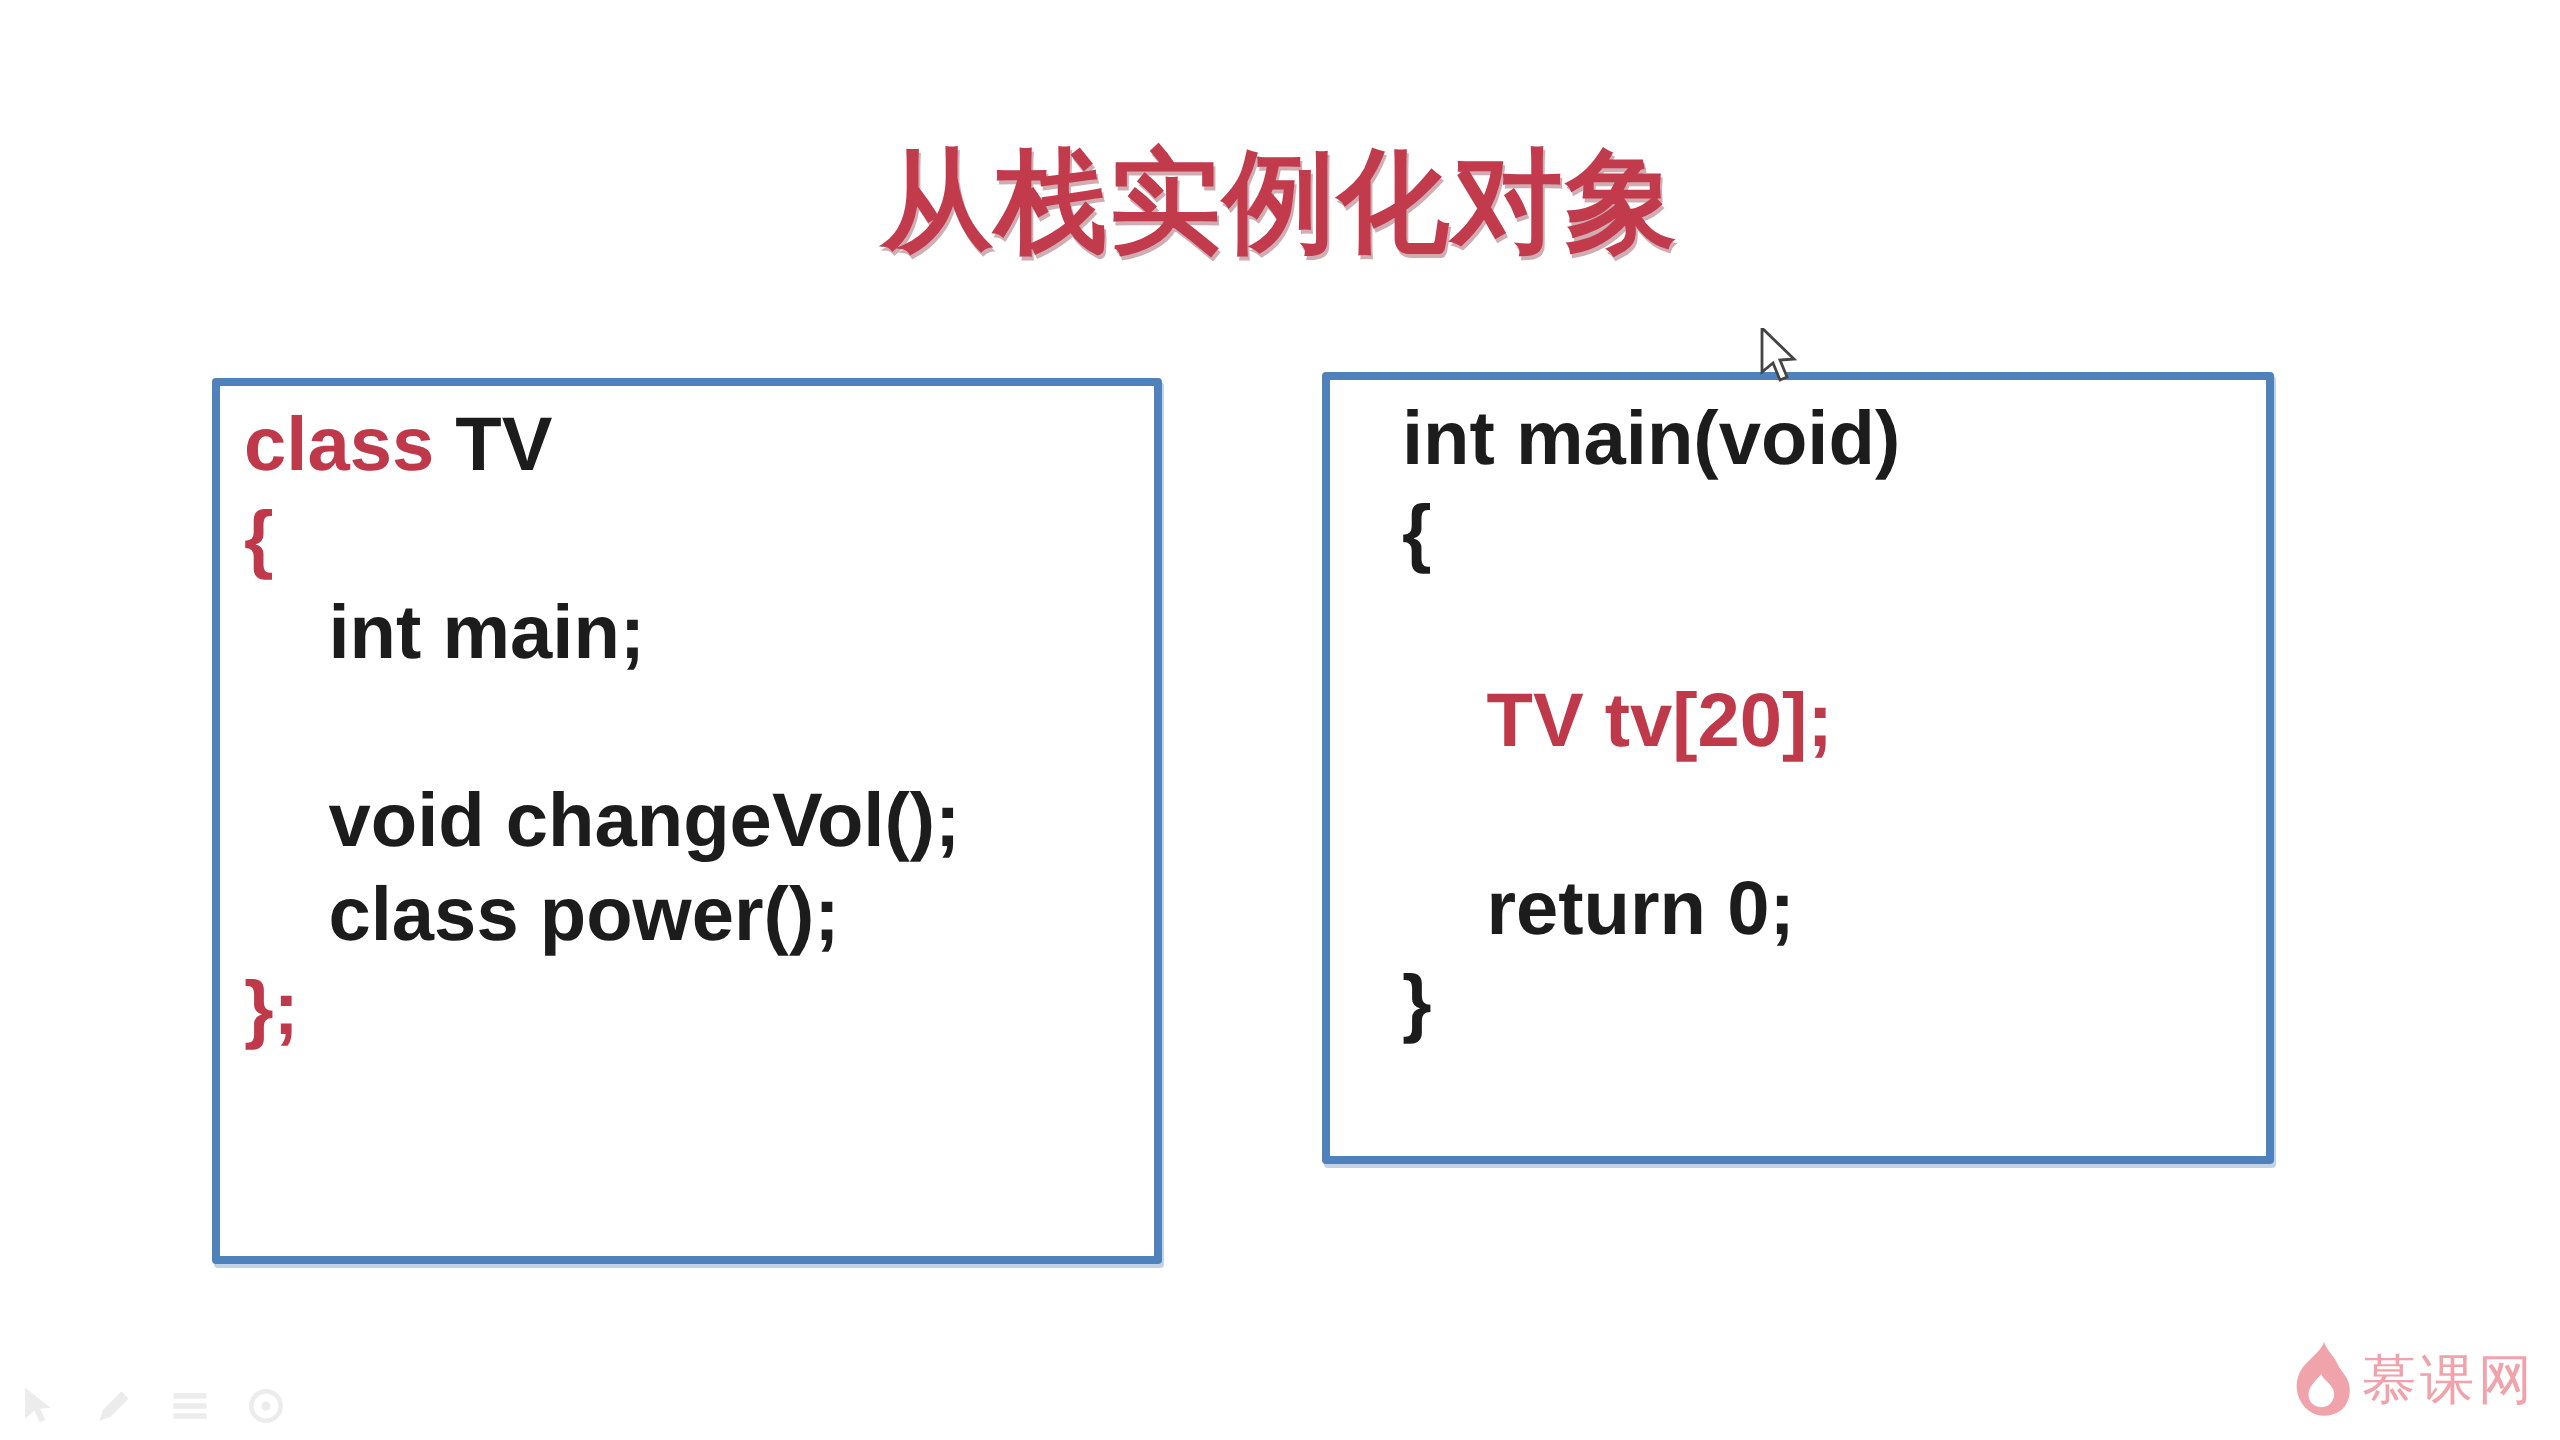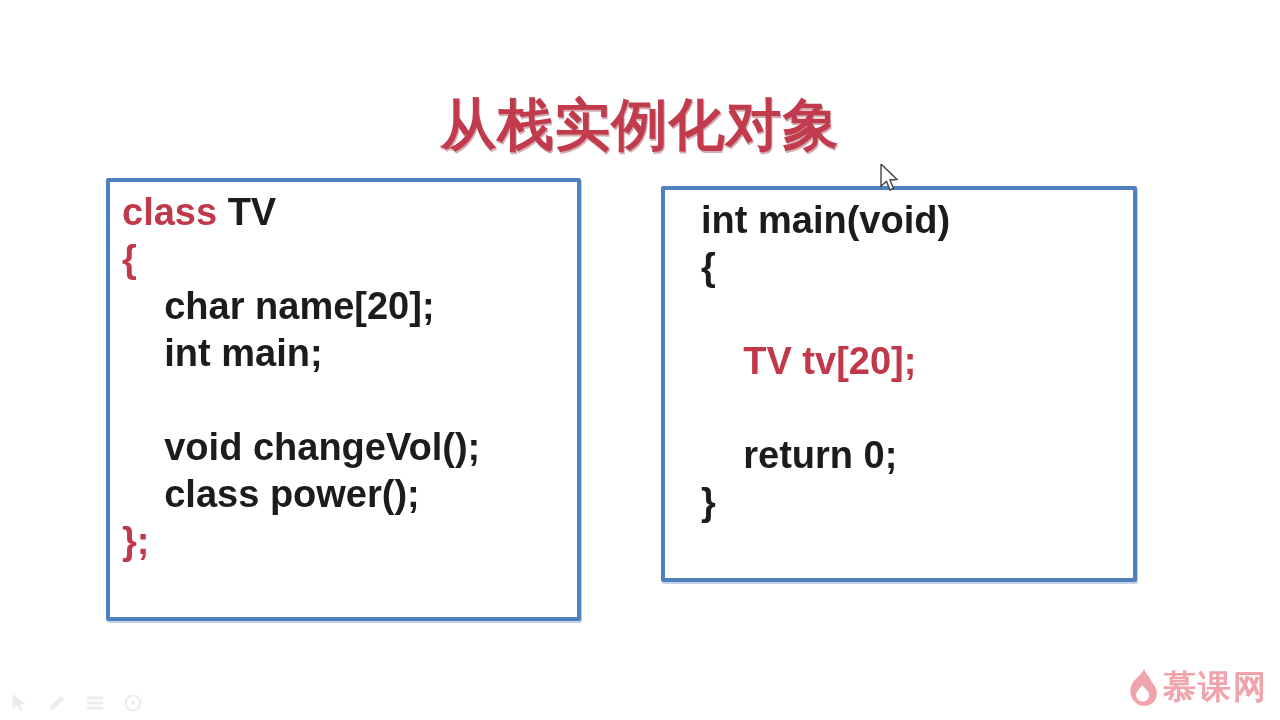--- a/index.html
+++ b/index.html
@@ -8,67 +8,65 @@
     background:#ffffff;
     font-family:"Liberation Sans","DejaVu Sans",sans-serif;
   }
   .slide-title{
     position:absolute;left:0;top:64px;width:1280px;
     text-align:center;
     font-size:56px;font-weight:bold;
     color:#c23b4d;
     letter-spacing:1px;
     text-shadow:1px 2px 0 rgba(120,20,35,0.35);
-    margin-top:24px;
   }
   .code-box{
     position:absolute;
     background:#ffffff;
     border:4px solid #4f81bd;
     border-radius:2px;
     box-shadow:1px 2px 0 rgba(79,129,189,0.35);
     box-sizing:border-box;
     padding:7px 0 0 12px;
   }
-  .code-box.left{left:106px;top:178px;width:475px;height:443px;}
+  .code-box.left{left:106px;top:189px;width:475px;height:443px;}
   .code-box.right{left:661px;top:186px;width:476px;height:396px;padding-left:36px;}
   .code-line{
     white-space:pre;
     font-size:38px;
     font-weight:bold;
     line-height:47px;
     height:47px;
   }
   .seg-black{color:#1c1c1c;}
   .seg-red{color:#c0394b;}
   .watermark{
     position:absolute;right:12px;bottom:10px;
     display:flex;align-items:center;gap:4px;
   }
   .watermark-text{
-    font-size:33px;font-weight:bold;color:#f0a3ab;
+    font-size:27px;font-weight:normal;color:#f0a3ab;
     letter-spacing:2px;
   }
   .presenter-toolbar{
     position:absolute;left:8px;bottom:6px;
     display:flex;align-items:center;gap:16px;
     opacity:0.18;
   }
   .tool-icon{width:22px;height:22px;color:#9a9a9a;display:inline-block;}
   .cursor{position:absolute;left:880px;top:164px;width:22px;height:30px;}
 </style>
 </head>
 <body>
 
 <div class="slide-title">从栈实例化对象</div>
 
 <div class="code-box left">
     <div class="code-line"><span class="seg-red">class </span><span class="seg-black">TV</span></div>
     <div class="code-line"><span class="seg-red">{</span></div>
-    <div class="code-line"><span class="seg-black">    char name[20];</span></div>
     <div class="code-line"><span class="seg-black">    int main;</span></div>
     <div class="code-line">&nbsp;</div>
     <div class="code-line"><span class="seg-black">    void changeVol();</span></div>
     <div class="code-line"><span class="seg-black">    class power();</span></div>
     <div class="code-line"><span class="seg-red">};</span></div>
   </div>
 
 <div class="code-box right">
     <div class="code-line"><span class="seg-black">int main(void)</span></div>
     <div class="code-line"><span class="seg-black">{</span></div>

